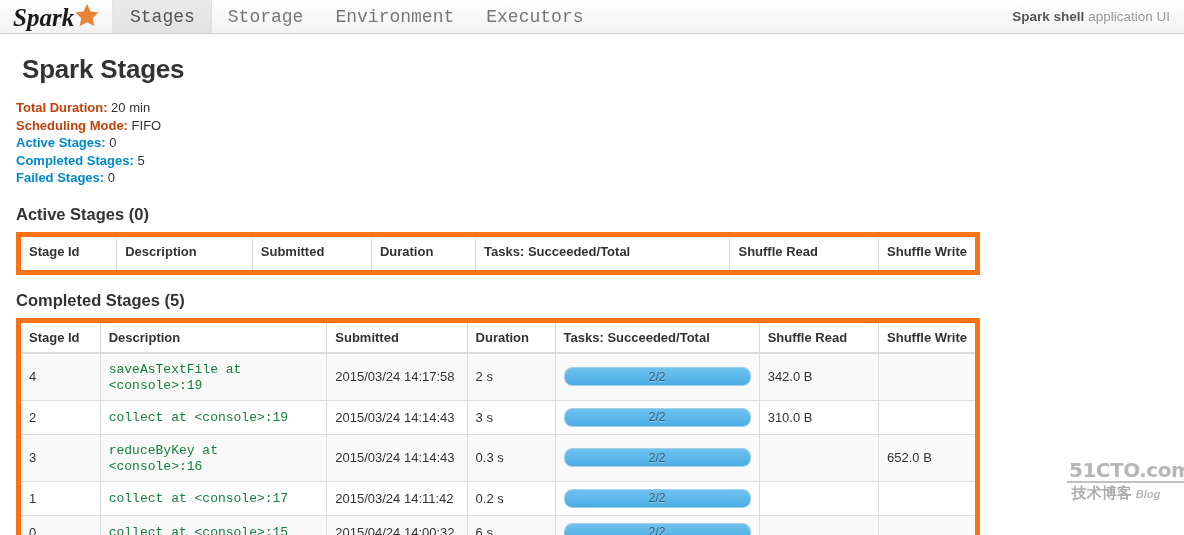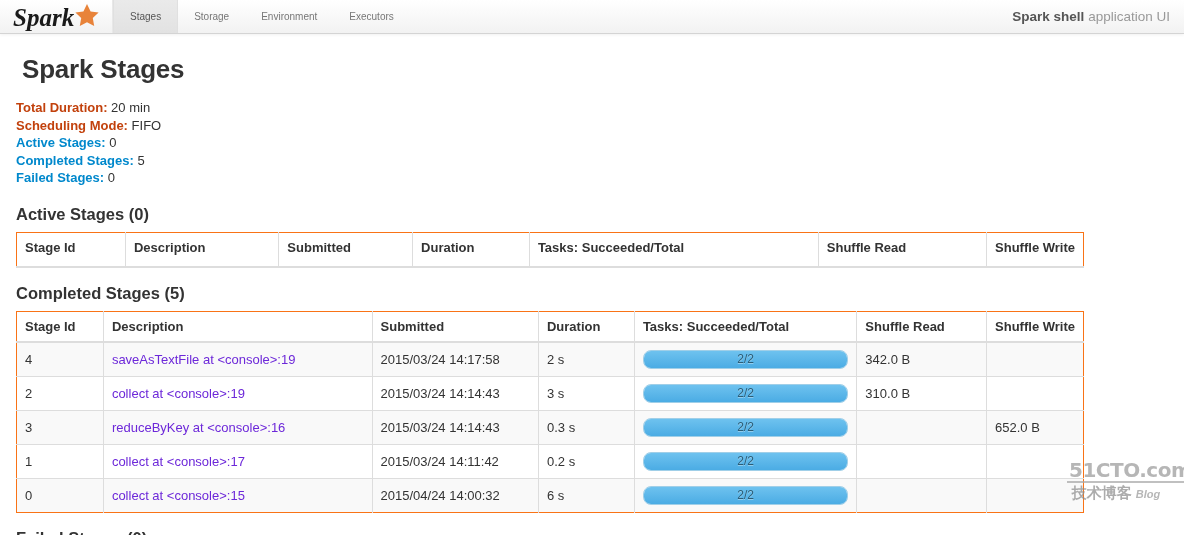--- a/index.html
+++ b/index.html
@@ -47,23 +47,24 @@
     display: flex;
     align-items: center;
   }
   .nav-tabs li a {
     display: flex;
     align-items: center;
     height: 100%;
     padding: 0 16px;
     color: #777777;
     text-decoration: none;
-    font-size: 10px;
+    font-size: 18px;
     line-height: 38px;
     white-space: nowrap;
+    font-family: Liberation Mono, monospace;
   }
   .nav-tabs li.active a {
     background: #e8e8e8;
     background: linear-gradient(to bottom, #eaeaea 0%, #e2e2e2 100%);
     color: #555555;
     border-left: 1px solid #e0e0e0;
     border-right: 1px solid #e0e0e0;
   }
   .nav-right {
     margin-left: auto;
@@ -106,23 +107,23 @@
   h4.section-title {
     font-size: 16.5px;
     font-weight: bold;
     color: #333333;
     margin: 0 0 8px 4px;
   }
   .section { margin-bottom: 16px; }
 
   
   table.stage-table {
-    width: 1068px;
+    width: 964px;
     border-collapse: collapse;
-    border: 1px solid #f97316;
+    border: 5px solid #f97316;
     background: #ffffff;
     font-size: 13px;
     margin-left: 4px;
   }
   table.stage-table thead th {
     text-align: left;
     font-weight: bold;
     color: #333333;
     padding: 7px 8px;
     border-bottom: 2px solid #dddddd;
@@ -137,23 +138,24 @@
     padding: 7px 8px;
     border-top: 1px solid #dddddd;
     border-right: 1px solid #dddddd;
     color: #333333;
     vertical-align: middle;
   }
   table.stage-table tbody td:last-child { border-right: none; }
   table.stage-table tbody tr:nth-child(odd) { background: #f9f9f9; }
   table.stage-table tbody tr:nth-child(even) { background: #ffffff; }
   table.stage-table a.desc-link {
-    color: #6d28d9;
+    color: #15803d;
     text-decoration: none;
     cursor: pointer;
+    font-family: Liberation Mono, monospace;
   }
   
   table.stage-table.empty thead th { padding-bottom: 11px; }
 
   
   .progress {
     position: relative;
     height: 19px;
     border-radius: 8px;
     background: #f7f7f7;

